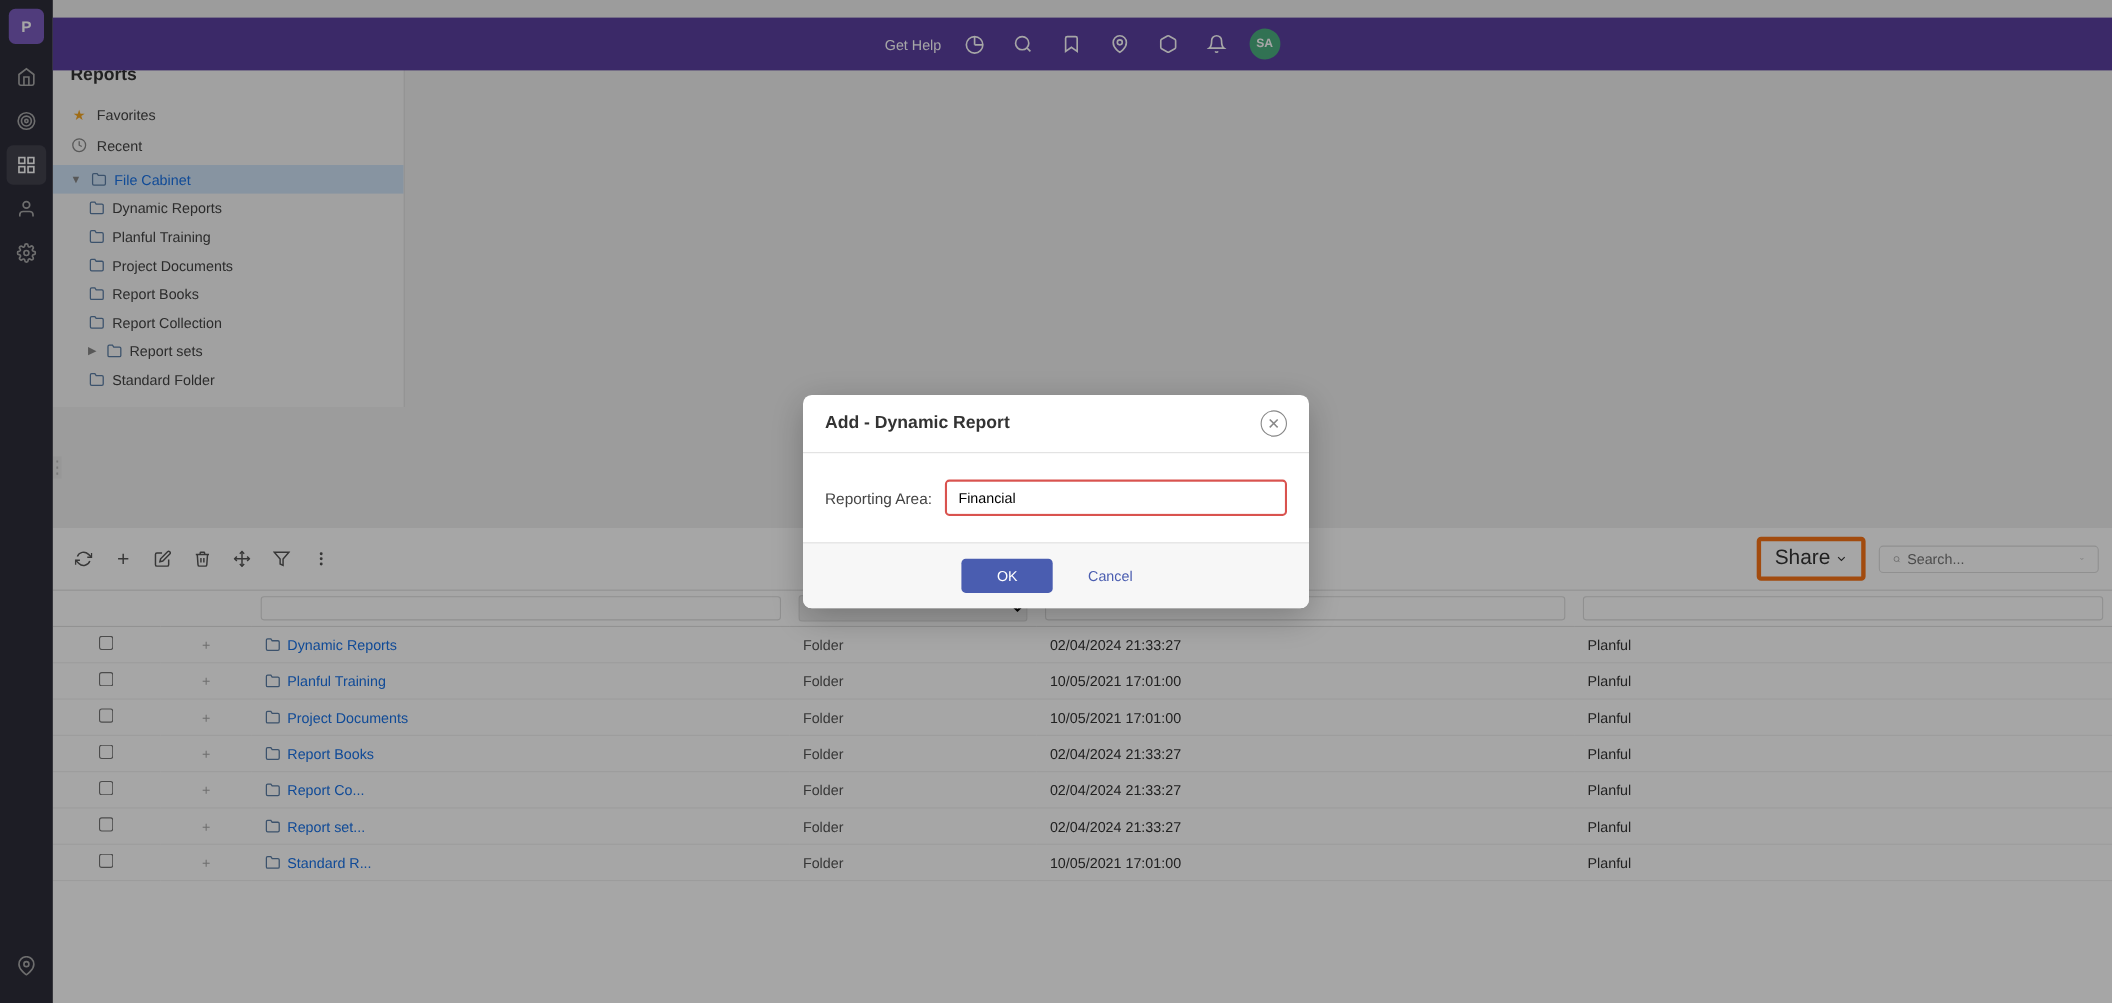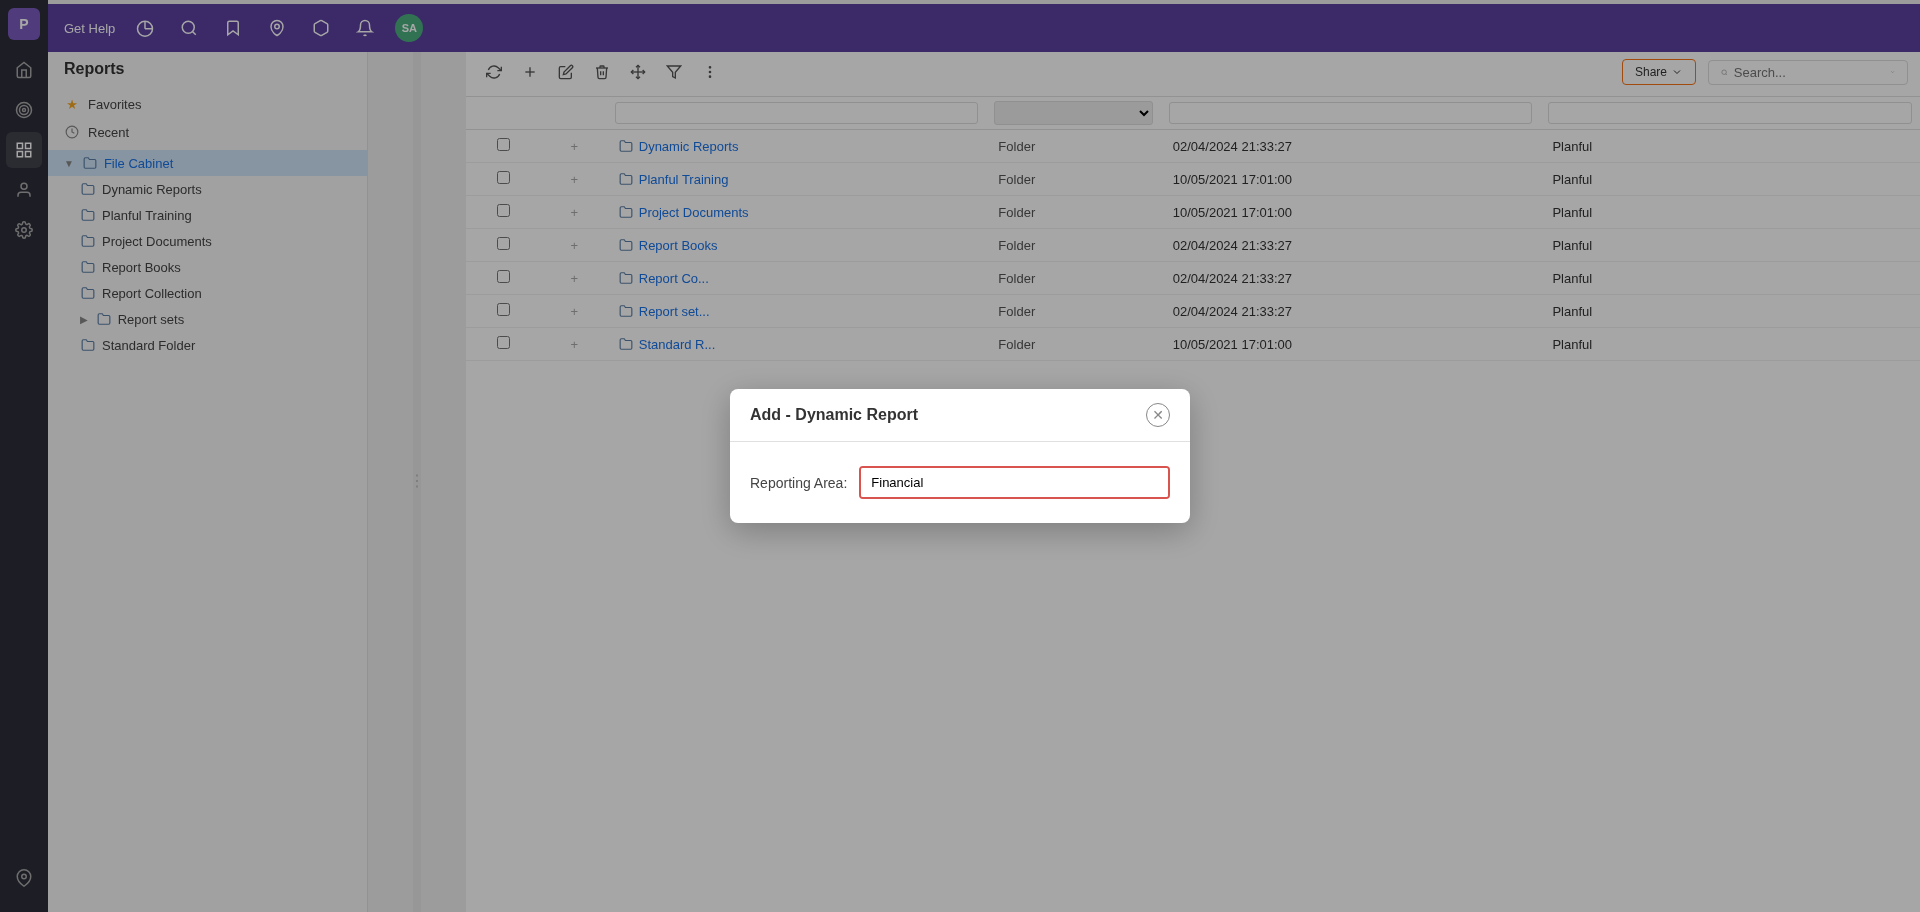--- a/index.html
+++ b/index.html
@@ -33,27 +33,27 @@
       cursor: pointer;
     }
     .nav-icon:hover, .nav-icon.active { background: rgba(255,255,255,0.1); color: white; }
     .nav-icon svg { width: 18px; height: 18px; }
     .nav-spacer { flex: 1; }
     .nav-pin { margin-top: auto; margin-bottom: 8px; }
 
     
     .top-header {
       position: fixed;
-      top: 4px; right: 0;
+      top: 16px; right: 0;
       width: calc(100% - 48px);
       height: 48px;
       background: #5b3fa0;
       display: flex;
       align-items: center;
-      justify-content: flex-start;
+      justify-content: center;
       padding: 0 16px;
       gap: 16px;
       z-index: 100;
     }
     .top-header .get-help {
       color: white; font-size: 13px; font-weight: 500; cursor: pointer;
     }
     .top-header .header-icon {
       color: white; cursor: pointer;
       width: 28px; height: 28px;
@@ -64,21 +64,21 @@
       width: 28px; height: 28px;
       background: #4caf80;
       border-radius: 50%;
       color: white; font-size: 11px; font-weight: bold;
       display: flex; align-items: center; justify-content: center;
     }
 
     
     .main-area {
       display: flex;
-      flex-direction: row;
+      flex-direction: column;
       flex: 1;
       margin-top: 48px;
       overflow: hidden;
       gap: 45px;
     }
 
     
     .sidebar {
       width: 320px;
       background: #f7f7f7;
@@ -135,22 +135,22 @@
     }
     .toolbar-btn {
       width: 32px; height: 32px;
       display: flex; align-items: center; justify-content: center;
       border: none; background: transparent; cursor: pointer;
       border-radius: 4px; color: #555;
     }
     .share-btn {
       display: flex; align-items: center; gap: 4px;
       padding: 5px 12px; background: white;
-      border: 1px solid #f97316; border-radius: 4px;
-      cursor: pointer; font-size: 12px; color: #333;
+      border: 4px solid #f97316; border-radius: 4px;
+      cursor: pointer; font-size: 19px; color: #333;
       margin-left: auto;
       justify-content: flex-end;
     }
     .search-bar {
       margin-left: 8px;
       display: flex; align-items: center;
       border: 1px solid #ddd; border-radius: 4px;
       padding: 4px 12px; background: white; gap: 6px;
       width: 200px;
     }
@@ -648,14 +648,18 @@
         <span class="reporting-area-label">Reporting Area:</span>
         <div class="reporting-area-select-wrap">
           <select class="reporting-area-select">
             <option value="Financial" selected="">Financial</option>
             <option value="Workforce">Workforce</option>
             <option value="Capital">Capital</option>
           </select>
         </div>
       </div>
     </div>
+    <div class="dialog-footer">
+      <button class="btn-ok">OK</button>
+      <button class="btn-cancel">Cancel</button>
+    </div>
   </div>
 </div>
 
 </body></html>

